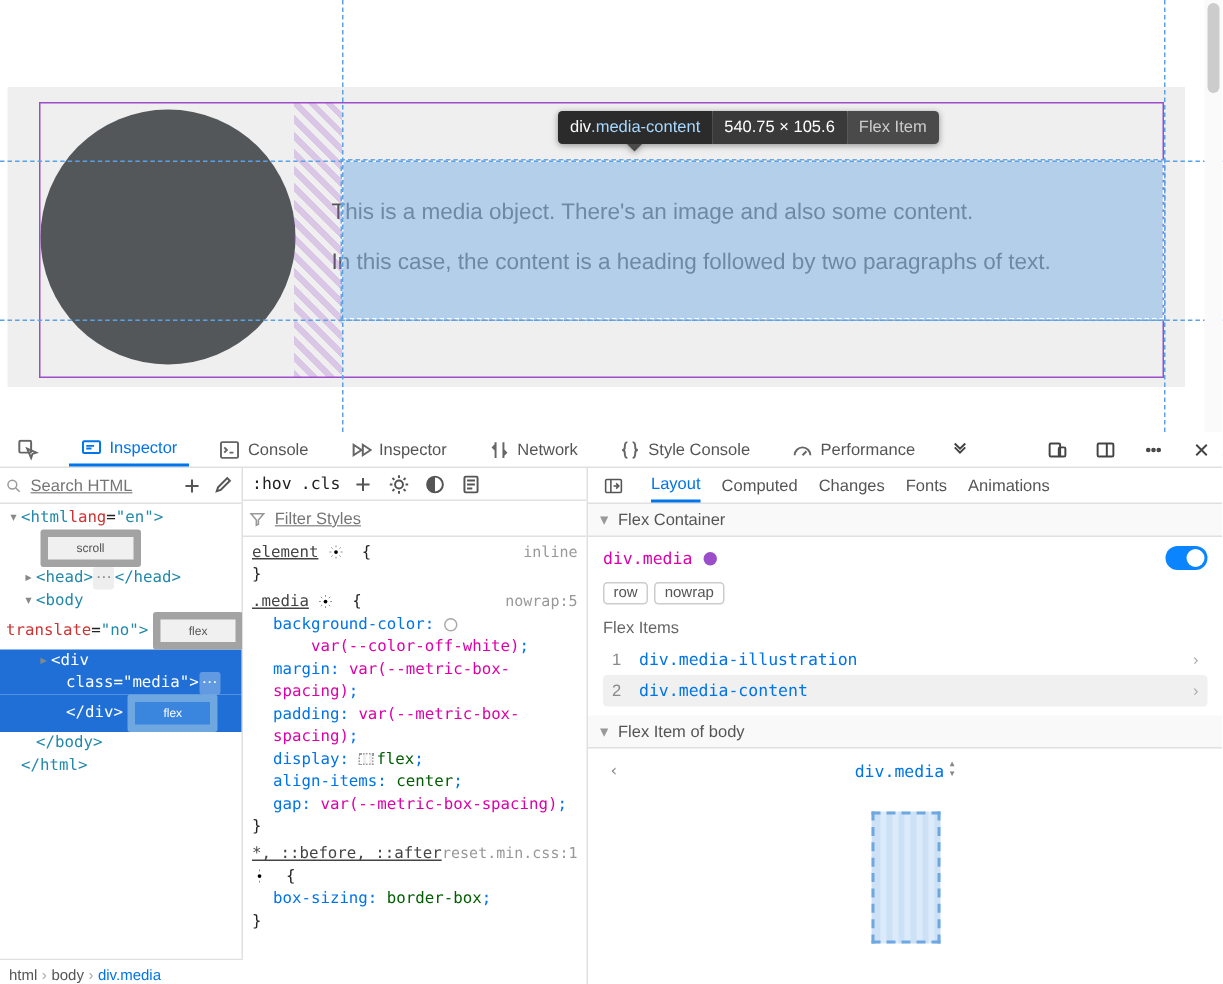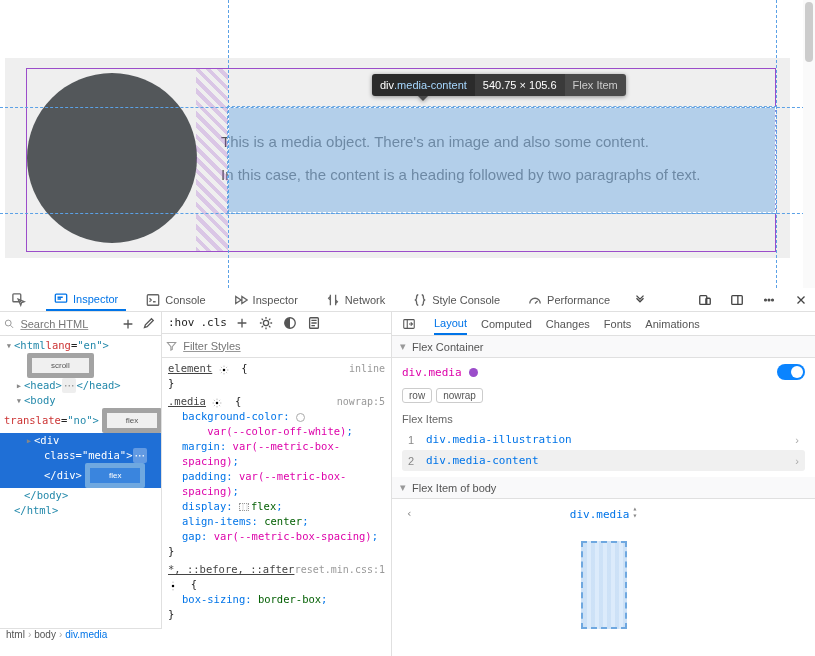--- a/index.html
+++ b/index.html
@@ -404,24 +404,24 @@
     align-self:center;
     width:46px; height:88px;
     border:2px dashed #6fa8e0;
     background:
       repeating-linear-gradient(90deg, rgba(120,170,220,.15) 0, rgba(120,170,220,.15) 4px, transparent 4px, transparent 8px),
       #dcebfb;
   }
 
   
   .crumbs {
-    height:28px;
+    height:17px;
     border-top:1px solid var(--devtools-border);
     display:flex;
-    align-items:flex-start;
+    align-items:flex-end;
     gap:3px;
     padding:0 6px;
     font-family:-apple-system,sans-serif;
     font-size:10px;
     color:#555;
     position:absolute;
     bottom:0; left:0; width:162px;
     background:#fff;
   }
   .crumb { color:#555; }

